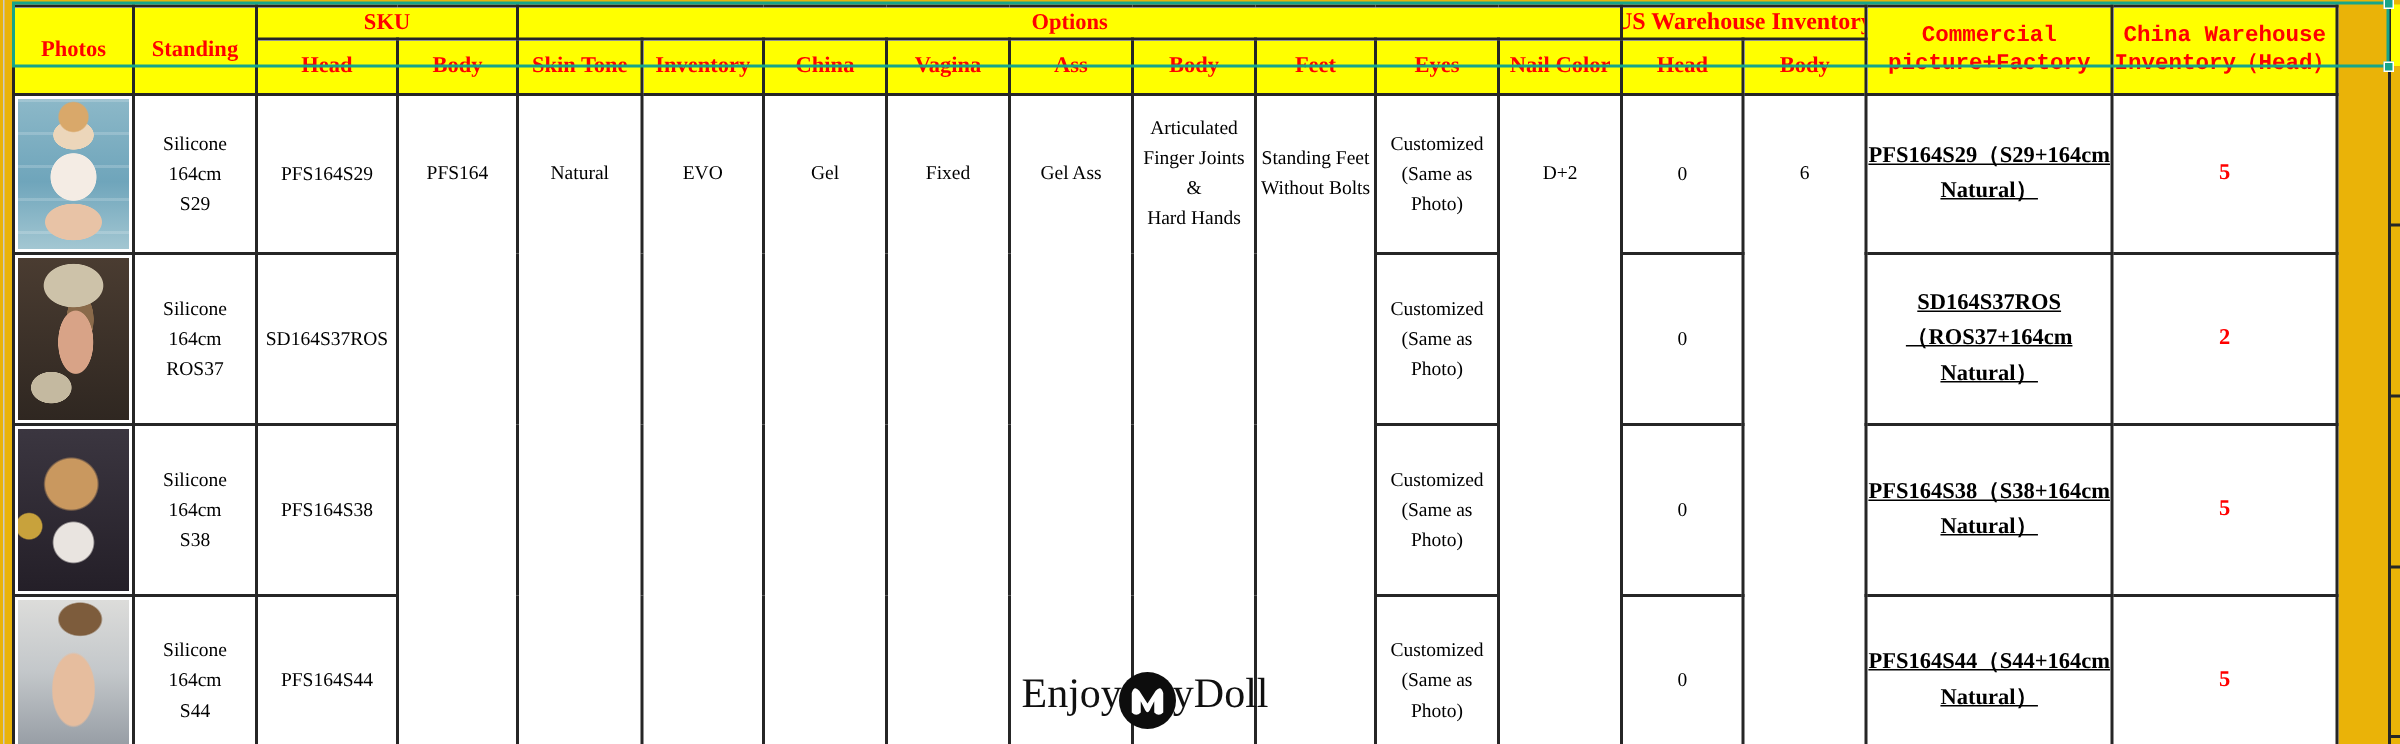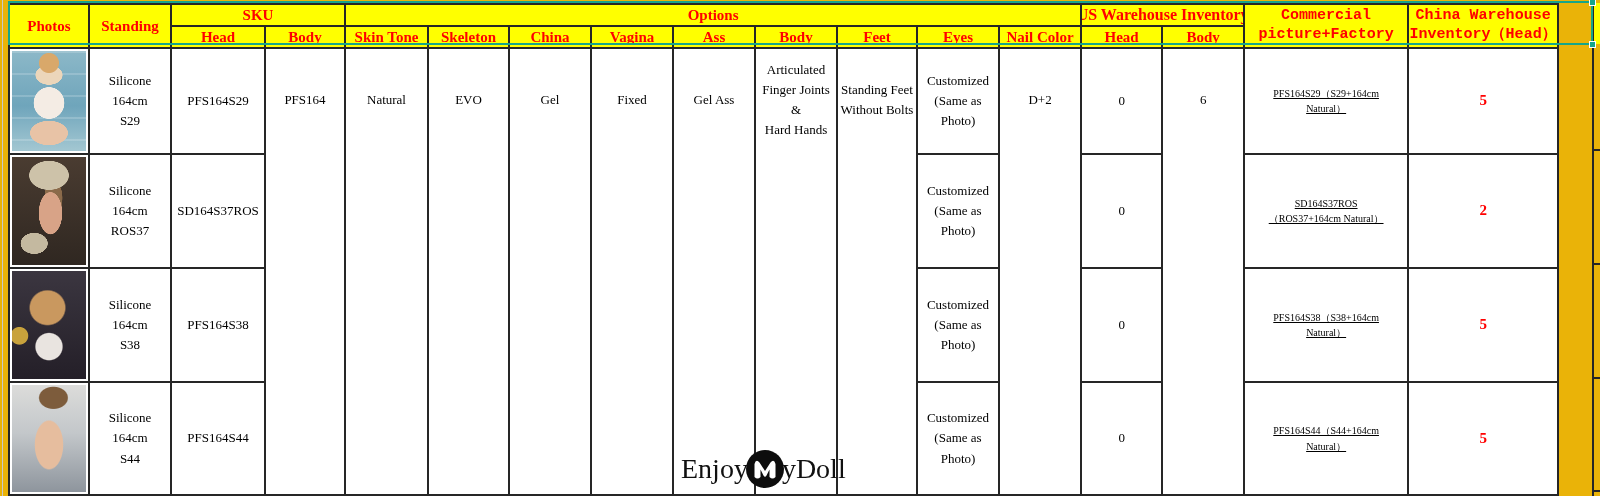--- a/index.html
+++ b/index.html
@@ -24,21 +24,21 @@
   th.group { font-size:16px; }
   .preline { white-space:pre-line;font-family:Liberation Mono, monospace; }
   td.c {
     font-size:13px; text-align:center; vertical-align:middle;
     line-height:1.55; background:#fff; white-space:pre-line;
   }
   td.spanCell { vertical-align:top; }
   .spanInner { height:102px; display:flex; align-items:center; justify-content:center; white-space:pre-line; line-height:1.55; }
   .uswrap { display:flex; justify-content:center; overflow:hidden; }
   .uswrap span { white-space:nowrap; font-size:16px; }
-  td.linkCell { font-size:10px; }
+  td.linkCell { font-size:15px;font-weight:bold; }
   .sheetlink { text-decoration:underline; cursor:pointer; white-space:pre-line; }
   td.redNum { color:#FF0000; font-weight:bold; font-size:15px; }
 
   
   td.photoCell { position:relative; padding:0; background:#fff; }
   .photo { position:absolute; inset:2px 2px 2px 2px; }
   .ph1 { background:
       radial-gradient(circle at 50% 12%, #d9a86a 0 10%, transparent 11%),
       radial-gradient(ellipse 30% 16% at 50% 24%, #ecd6ba 0 60%, transparent 62%),
       radial-gradient(ellipse 34% 26% at 50% 52%, #f4ece4 0 60%, transparent 62%),
@@ -73,21 +73,21 @@
   .handle.br { left:1589px; top:41px; }
 
   
   .sliver-border { position:absolute; left:1592px; top:0; width:2px; height:496px; background:#262626; }
   .sliver-header { position:absolute; left:1594px; top:3px; width:6px; height:41px; background:#FFFF00; }
   .sliver-rowline { position:absolute; left:1592px; width:8px; height:2px; background:#262626; }
 
   
   .watermark {
     position:absolute; left:681px; top:447px; height:44px; z-index:9;
-    display:flex; align-items:center; font-size:28px; color:#101010;
+    display:flex; align-items:flex-start; font-size:28px; color:#101010;
     font-family:"Liberation Serif","DejaVu Serif",serif;
   }
   .wm-logo { width:40px; height:40px; margin:0 -3px; display:block; }
 </style>
 </head>
 <body>
 
 <div id="stage">
   <div class="gutter-line-left"></div>
 
@@ -121,25 +121,25 @@
       <th colspan="2" class="group">
         <div class="uswrap">
               <span>US Warehouse Inventory</span>
             </div>
       </th>
       <th rowspan="2" class="preline">Commercial
 picture+Factory</th>
       <th rowspan="2" class="preline">China Warehouse
 Inventory（Head）</th>
     </tr>
-    <tr style="height:22px">
+    <tr style="height:37px">
       <th>Head</th>
       <th>Body</th>
       <th>Skin Tone</th>
-      <th>Skeleton</th>
+      <th>Inventory</th>
       <th>China</th>
       <th>Vagina</th>
       <th>Ass</th>
       <th>Body</th>
       <th>Feet</th>
       <th>Eyes</th>
       <th>Nail Color</th>
       <th>Head</th>
       <th>Body</th>
     </tr>

